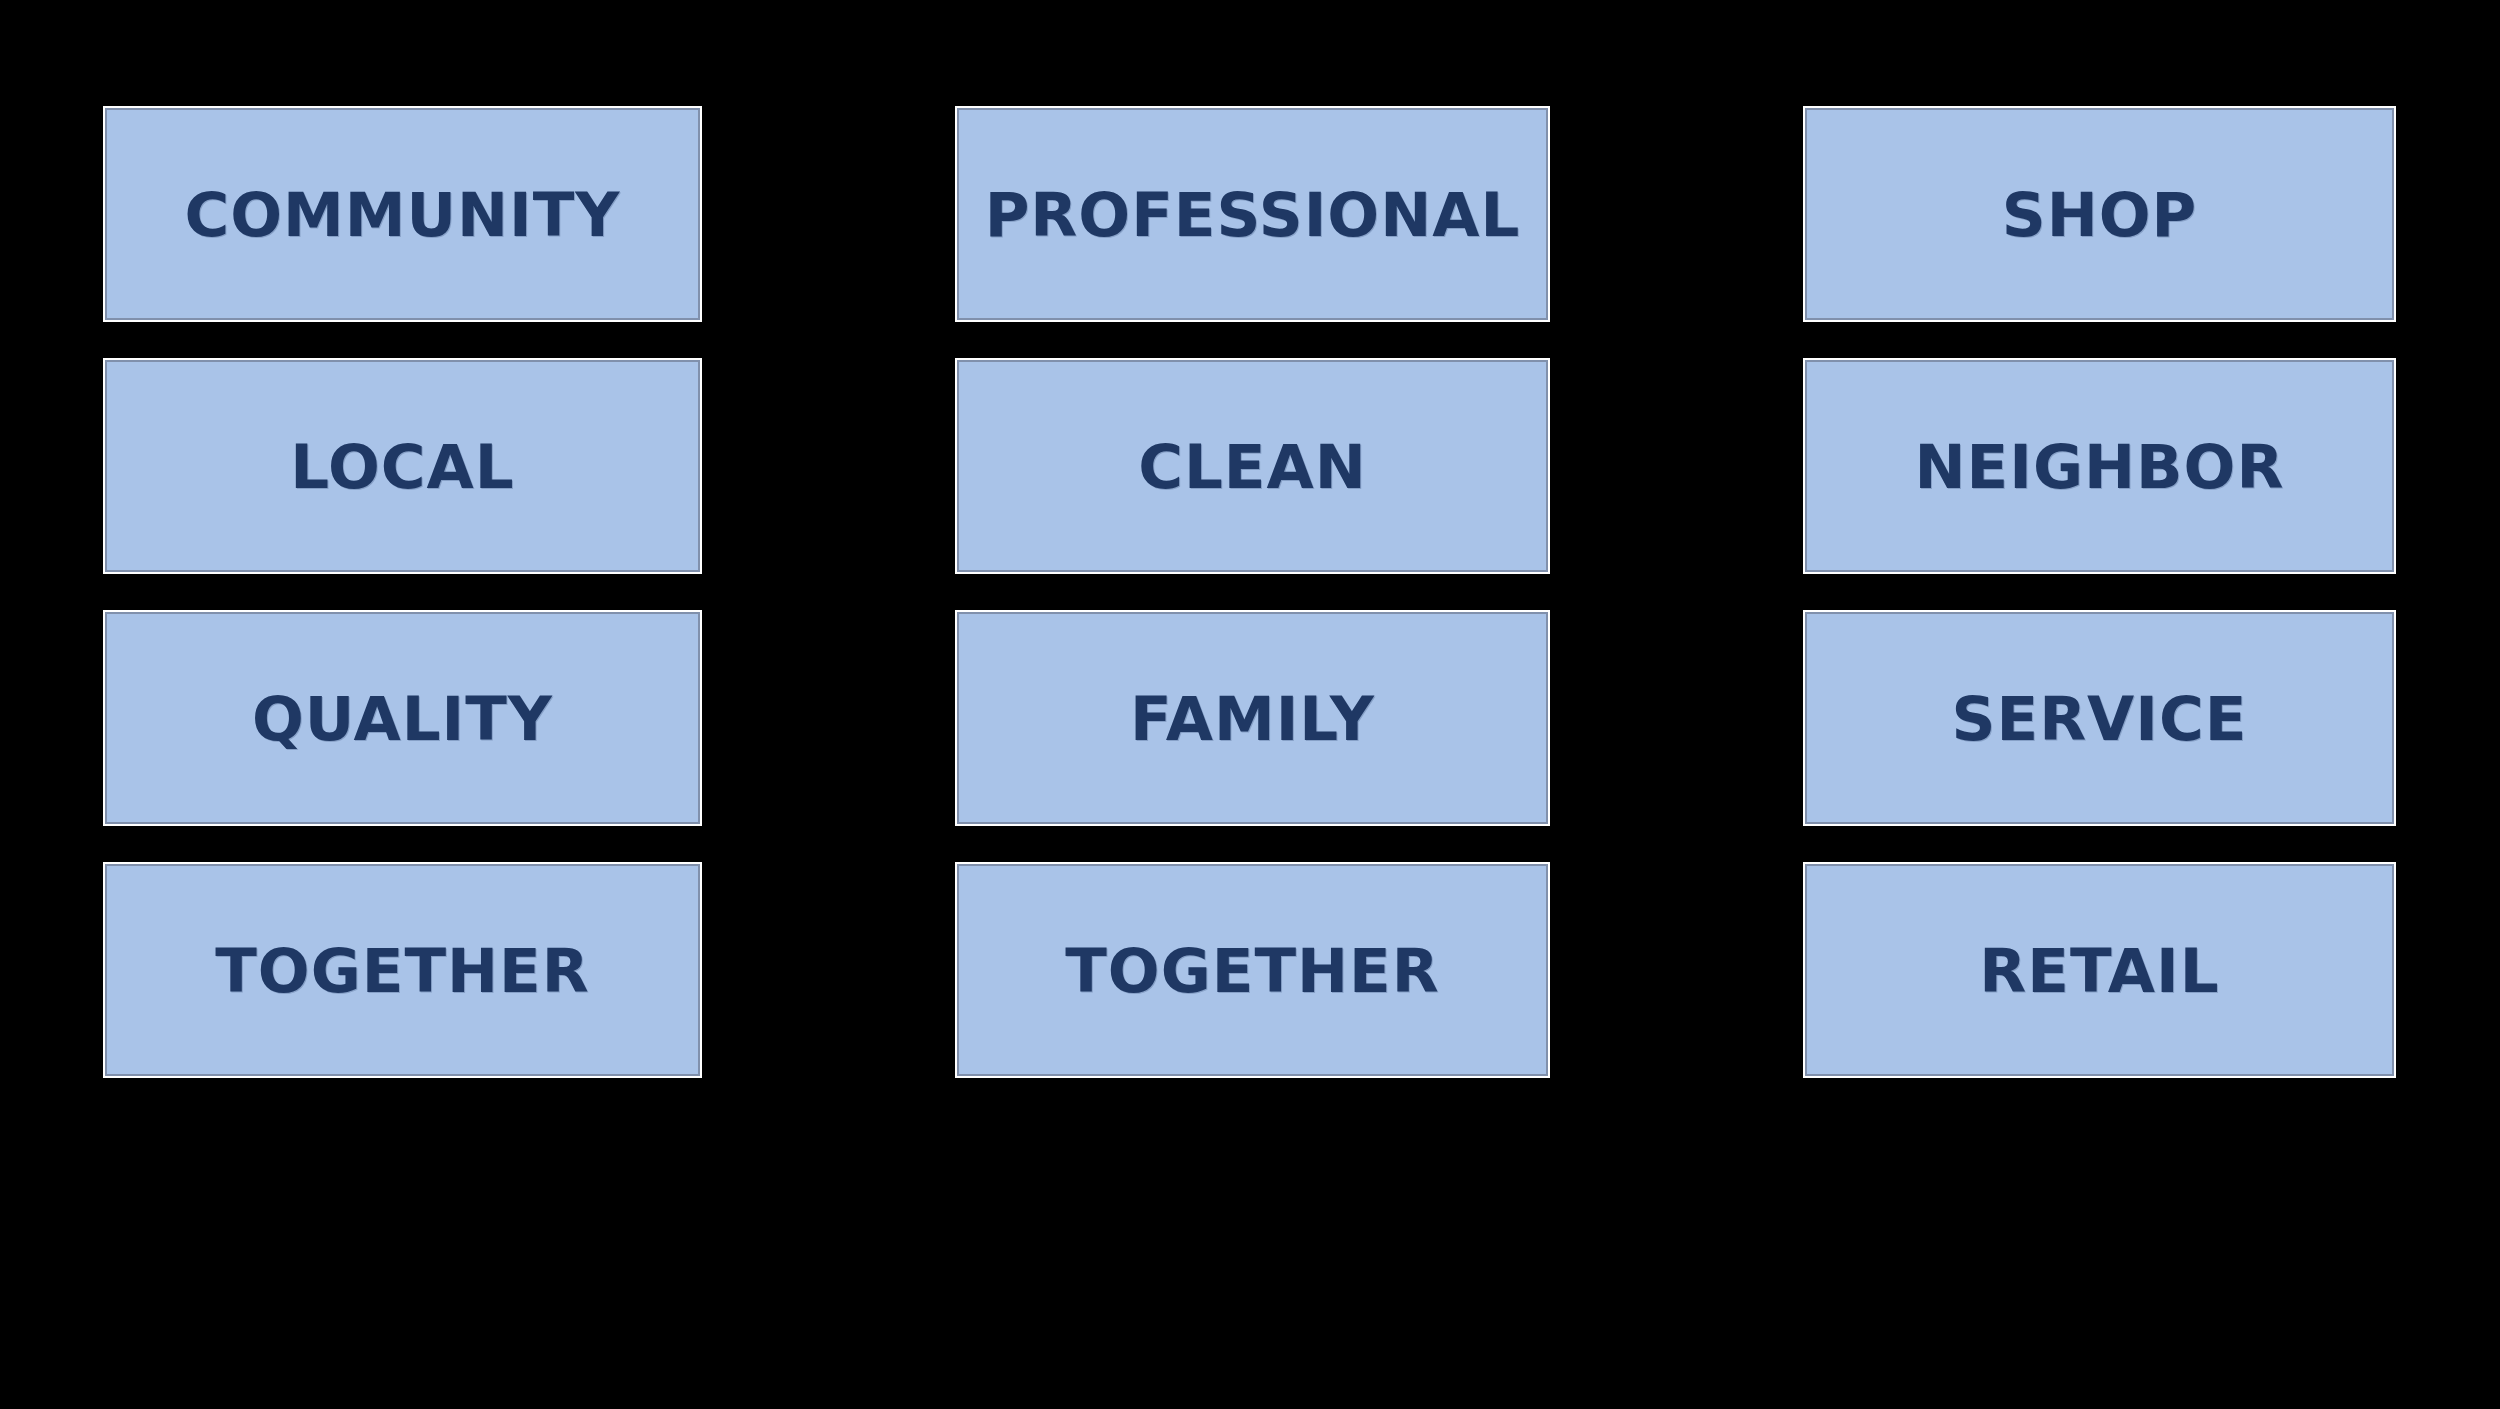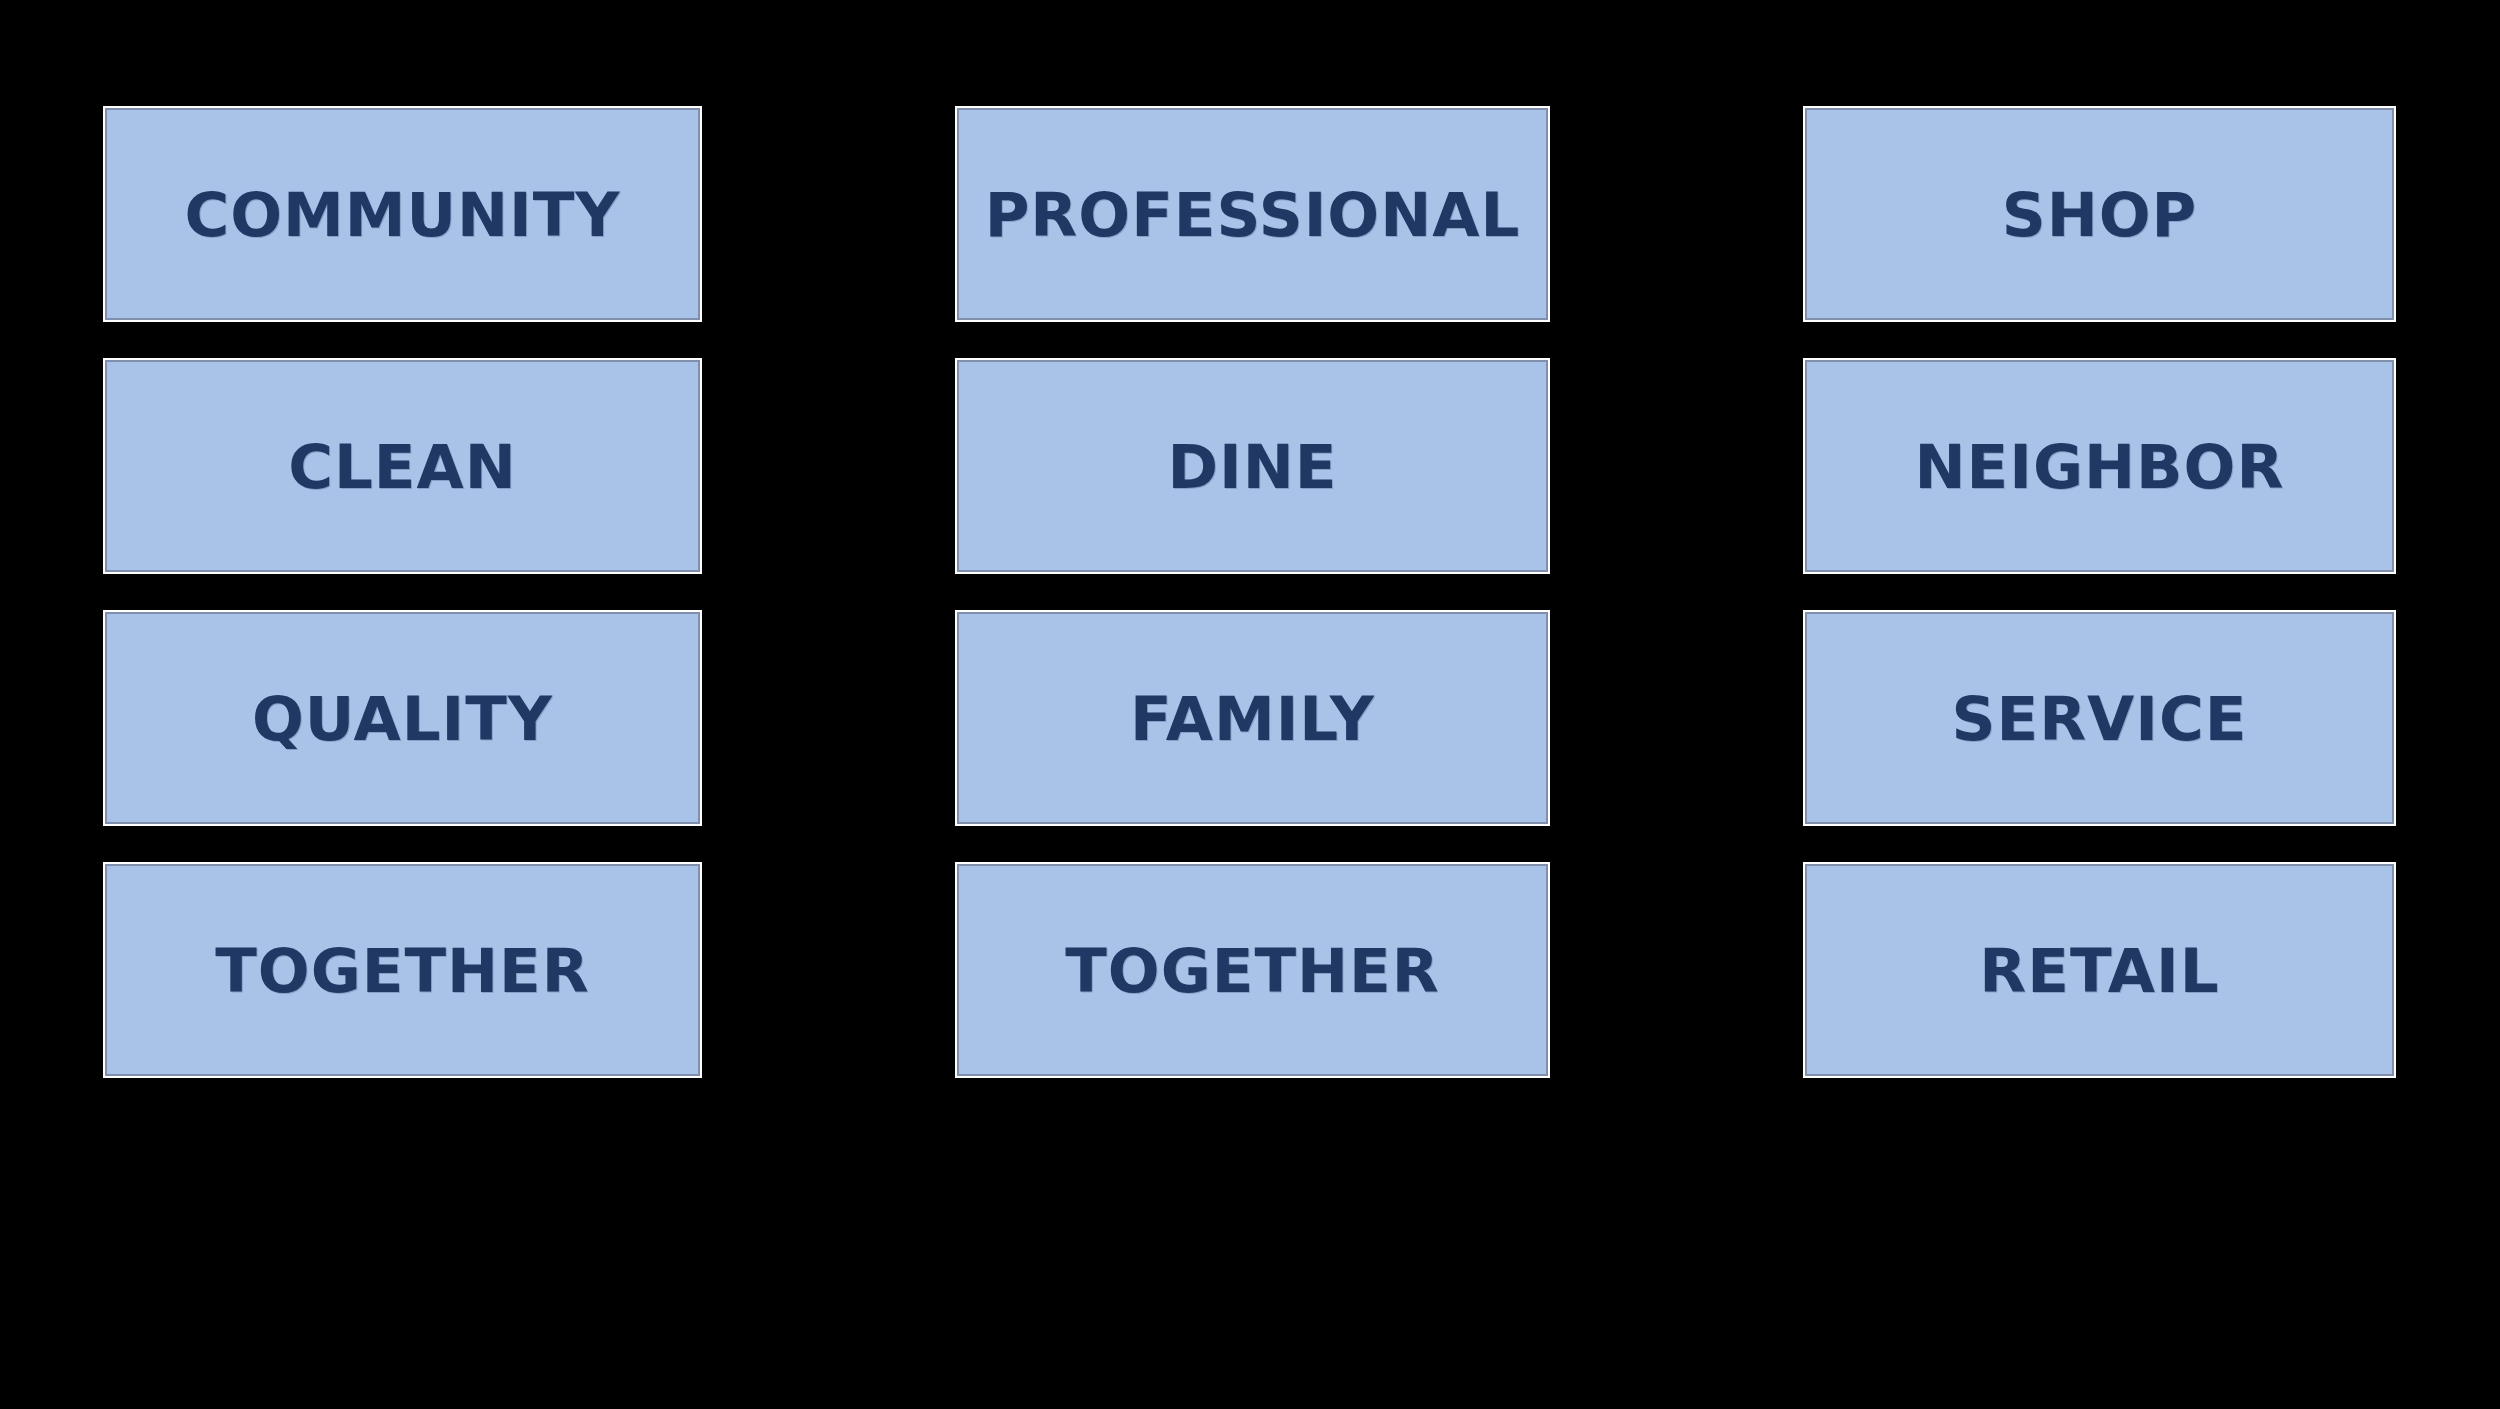--- a/index.html
+++ b/index.html
@@ -46,22 +46,22 @@
 </head>
 <body>
 
 <div class="canvas">
   <div class="word-grid">
 
     <div class="word-card">COMMUNITY</div>
     <div class="word-card">PROFESSIONAL</div>
     <div class="word-card">SHOP</div>
 
+    <div class="word-card">LOCAL</div>
     <div class="word-card">CLEAN</div>
-    <div class="word-card">DINE</div>
 
     <div class="word-card">NEIGHBOR</div>
     <div class="word-card">QUALITY</div>
 
     <div class="word-card">FAMILY</div>
     <div class="word-card">SERVICE</div>
 
     <div class="word-card">TOGETHER</div>
     <div class="word-card">TOGETHER</div>
     <div class="word-card">RETAIL</div>

